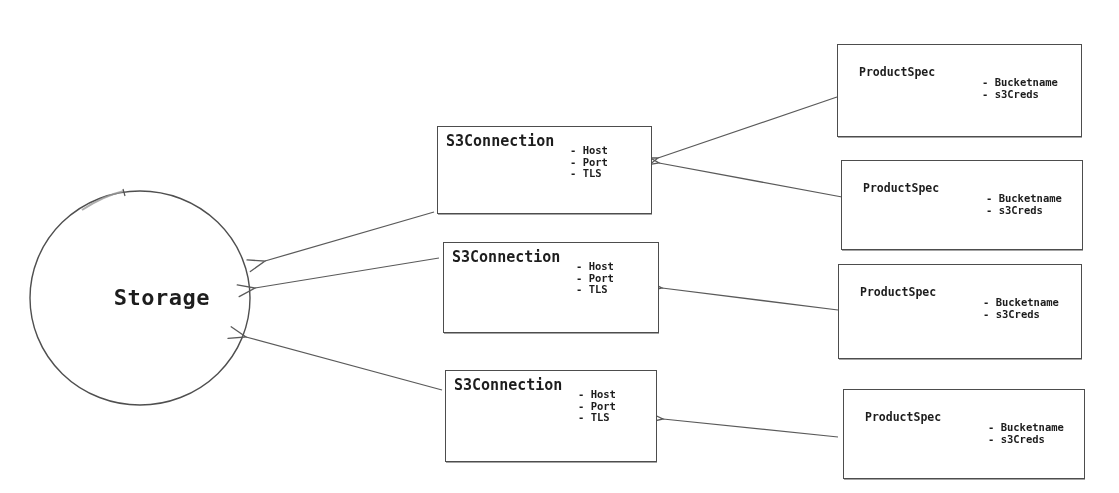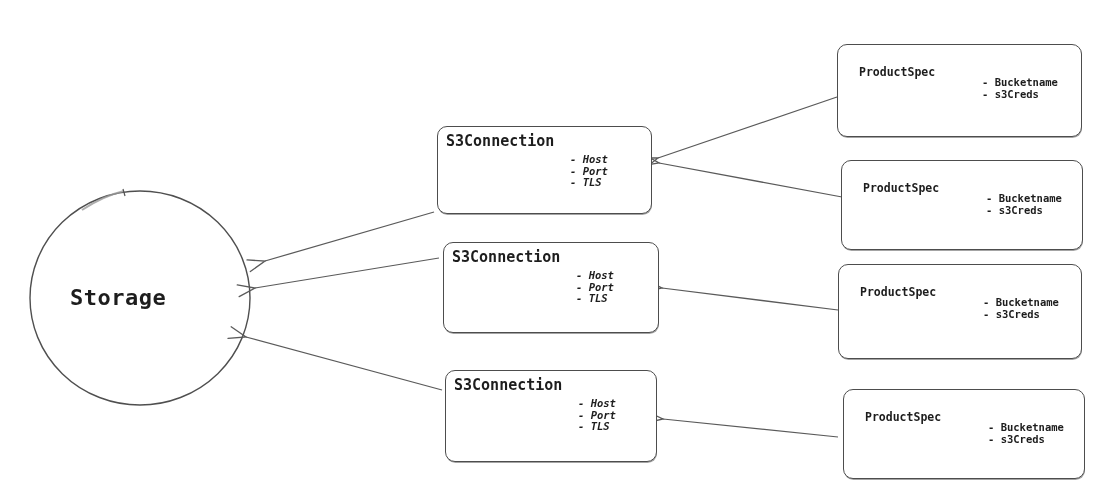--- a/index.html
+++ b/index.html
@@ -20,21 +20,21 @@
     position: absolute;
     left: 0;
     top: 0;
     width: 1119px;
     height: 493px;
   }
   .node-box {
     position: absolute;
     background: #ffffff;
     border: 1.5px solid #4d4d4d;
-    border-radius: 10px;
+    border-radius: 0;
     box-shadow: 0.5px 1.5px 0 -0.5px rgba(90,90,90,0.55);
     box-sizing: border-box;
   }
   .node-title {
     position: absolute;
     font-weight: 700;
     white-space: nowrap;
   }
   .s3c .node-title {
     left: 8px;
@@ -48,33 +48,32 @@
   }
   .attrs {
     position: absolute;
     font-size: 10.5px;
     line-height: 11.5px;
     font-weight: 700;
     white-space: nowrap;
   }
   .s3c .attrs {
     left: 132px;
-    top: 27px;
-    font-style: italic;
+    top: 18px;
   }
   .ps .attrs {
     left: 144px;
     top: 32px;
   }
   .storage-label {
     position: absolute;
     left: 70px;
     top: 285px;
     width: 140px;
-    text-align: left;
+    text-align: right;
     font-size: 22px;
     font-weight: 600;
     letter-spacing: 0.5px;
   }
 </style>
 </head>
 <body>
 
 <div class="canvas">
 

